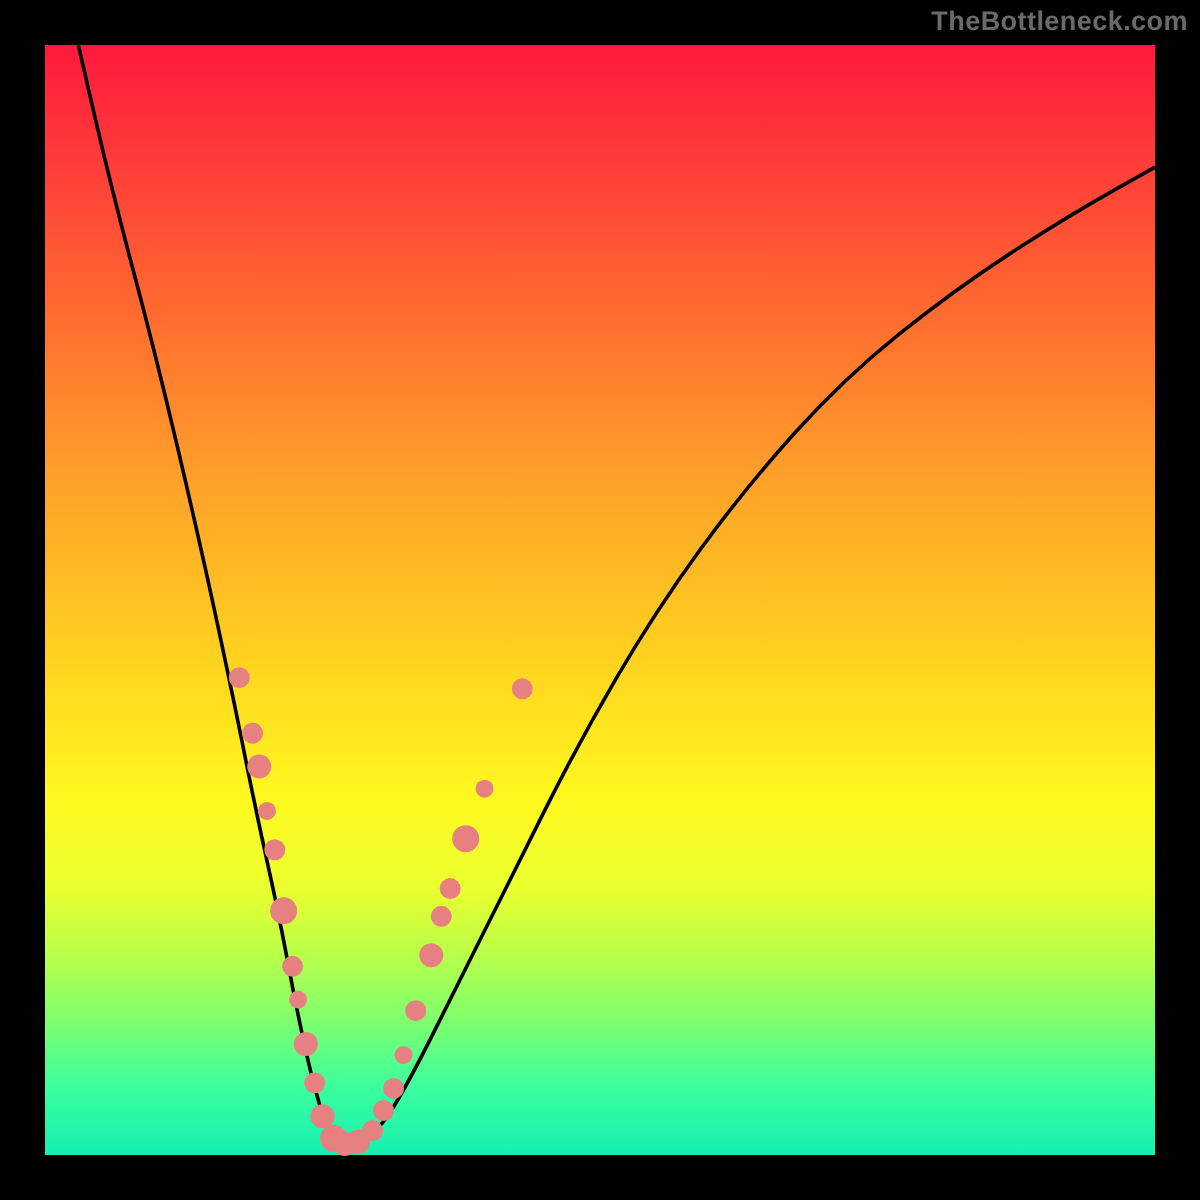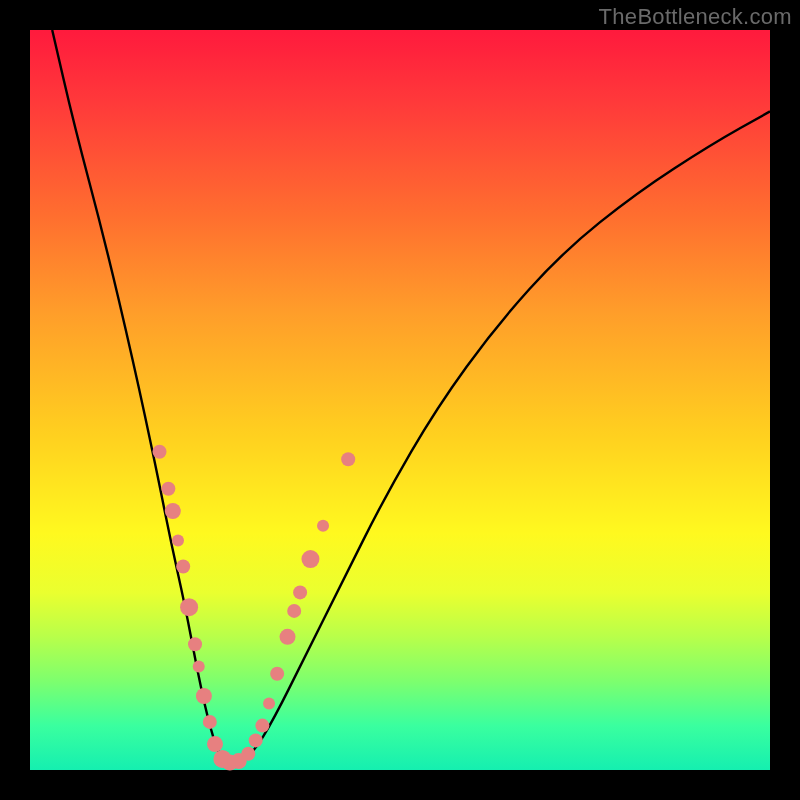--- a/index.html
+++ b/index.html
@@ -37,22 +37,22 @@
       #b8ff4a 82%,
       #7dff6e 88%,
       #3aff9f 94%,
       #15efb0 100%
     );
   }
   .watermark {
     position: absolute;
     top: 4px;
     right: 8px;
-    font-size: 22px;
-    font-weight: 400;
+    font-size: 18px;
+    font-weight: 700;
     color: #6a6a6a;
     letter-spacing: 0.3px;
   }
   svg.overlay {
     position: absolute;
     left: 30px;
     top: 30px;
     width: 740px;
     height: 740px;
     overflow: visible;

